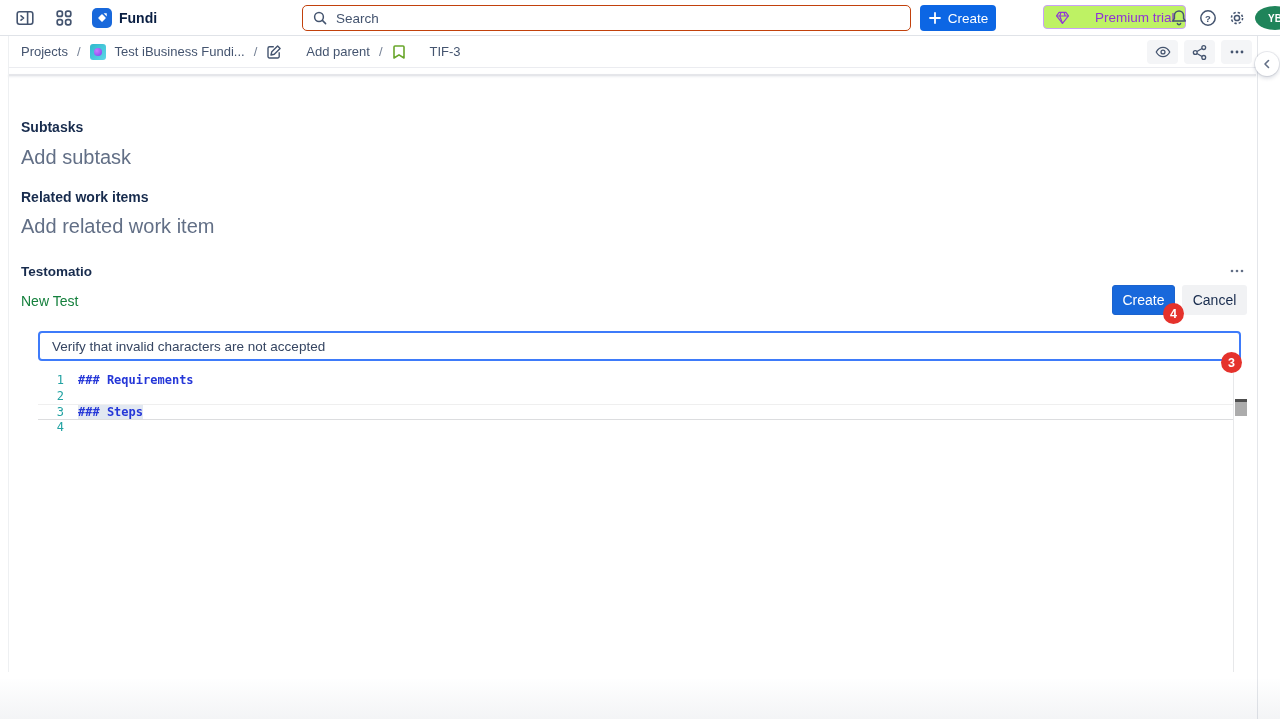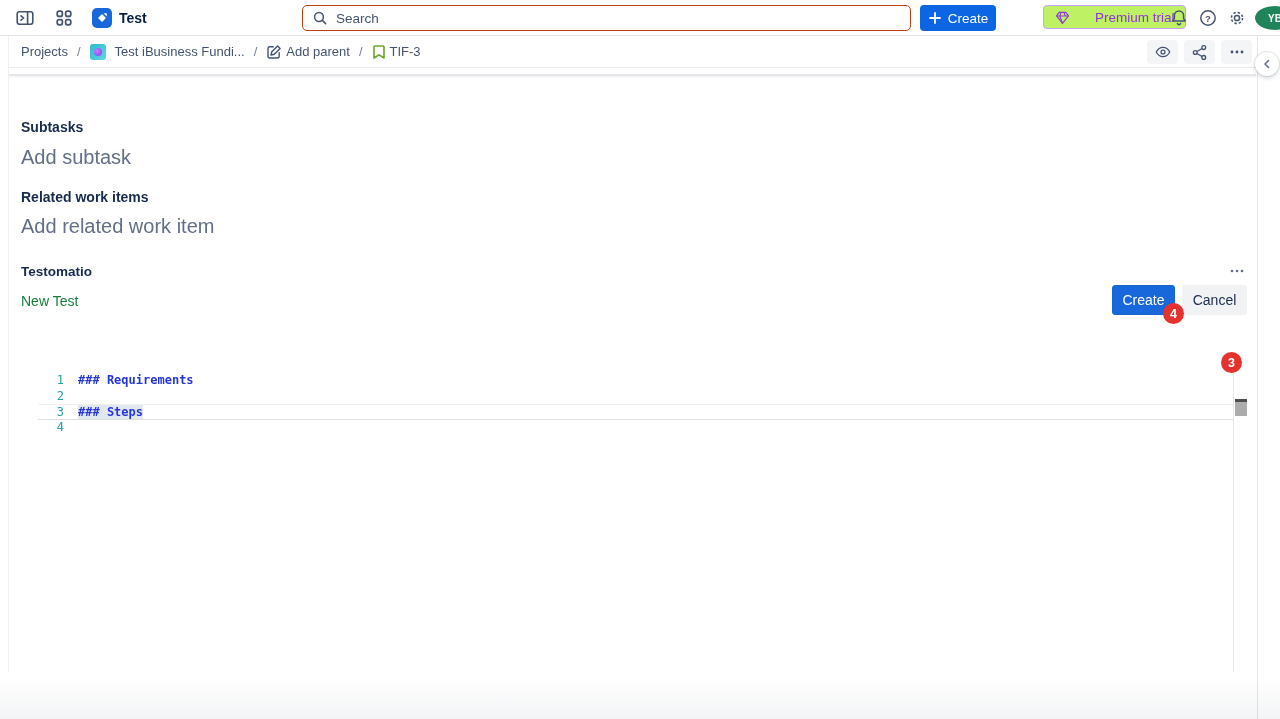--- a/index.html
+++ b/index.html
@@ -23,21 +23,21 @@
   .nav-ic{position:absolute;top:6px;width:24px;height:24px;display:flex;align-items:center;justify-content:center;background:transparent;border:none;padding:0;}
   .avatar{position:absolute;left:1255px;top:6px;width:40px;height:24px;border-radius:50%;background:#1F845A;color:#fff;font-size:10px;font-weight:bold;display:flex;align-items:center;justify-content:center;border:none;}
 
   
   .crumbrow{position:absolute;left:8px;top:36px;width:1248px;height:31px;}
   .crumbs{position:absolute;left:13px;top:0;height:31px;display:flex;align-items:center;gap:9px;font-size:13px;color:#44546F;}
   .crumb-link{color:#44546F;text-decoration:none;}
   .crumb-sep{color:#758195;}
   .proj-avatar{width:16px;height:16px;border-radius:3px;background:linear-gradient(135deg,#2FB8CC,#5FD7E8);position:relative;}
   .proj-avatar::after{content:"";position:absolute;left:4px;top:4px;width:8px;height:8px;border-radius:50%;background:radial-gradient(circle at 35% 35%,#C77DFF,#7A3FF2);}
-  .crumb-btn{display:flex;align-items:center;gap:4px;background:none;border:none;color:#44546F;font-size:13px;padding:0;}
+  .crumb-btn{display:flex;align-items:center;gap:24px;background:none;border:none;color:#44546F;font-size:13px;padding:0;}
   .crumb-actions{position:absolute;top:4px;right:4px;display:flex;gap:6px;}
   .act-btn{width:31px;height:24px;border:none;border-radius:4px;background:#F4F5F7;display:flex;align-items:center;justify-content:center;}
   .divider1{position:absolute;left:8px;top:67px;width:1248px;height:1px;background:#EBECF0;}
   .divider2{position:absolute;left:8px;top:74px;width:1248px;height:2px;background:#E5E6EA;box-shadow:0 1px 2px rgba(9,30,66,0.08);}
   .left-edge{position:absolute;left:8px;top:36px;width:1px;height:636px;background:#EEF0F2;}
   .right-edge{position:absolute;left:1257px;top:36px;width:1px;height:683px;background:#E4E6EA;}
   .collapse-btn{position:absolute;left:1255px;top:52px;width:24px;height:24px;border-radius:50%;background:#fff;border:none;box-shadow:0 0 0 1px rgba(9,30,66,.08),0 2px 4px rgba(9,30,66,.18);display:flex;align-items:center;justify-content:center;}
 
   
   .sec-title{position:absolute;left:21px;font-size:14px;font-weight:bold;color:#172B4D;}
@@ -94,21 +94,21 @@
           </svg>
         </span>
       </button>
       <div class="jira-brand">
         <span class="jira-logo">
           <svg width="14" height="14" viewBox="0 0 20 20">
             <path d="M15 9.2 L10.8 5 a1.1 1.1 0 0 0 -1.6 0 L5 9.2 a1.1 1.1 0 0 0 0 1.6 L10 15.8 15 10.8 a1.1 1.1 0 0 0 0 -1.6 Z" fill="#fff"></path>
             <path d="M12.3 3.2 h4.5 v4.5 Z" fill="#fff"></path>
           </svg>
         </span>
-        <span class="jira-name">Test</span>
+        <span class="jira-name">Fundi</span>
       </div>
     </div>
 
     <div class="search-wrap">
       <span class="s-ic">
         <svg width="16" height="16" viewBox="0 0 16 16" fill="none" stroke="#44546F" stroke-width="1.5">
           <circle cx="7" cy="7" r="4.4"></circle>
           <line x1="10.4" y1="10.4" x2="13.6" y2="13.6" stroke-linecap="round"></line>
         </svg>
       </span>
@@ -252,20 +252,21 @@
     </span>
   </button>
 
   <div class="tm-newtest">New Test</div>
 
   <button class="tm-create">Create</button>
   <button class="tm-cancel">Cancel</button>
   <div class="badge badge-create">4</div>
   <div class="badge badge-input">3</div>
 
+  <input class="tm-input" value="Verify that invalid characters are not accepted" style="">
 
   <div class="editor">
     <div class="code-line">
       <span class="gutter">1</span>
       <span class="code-text">### Requirements</span>
     </div>
     <div class="code-line">
       <span class="gutter">2</span>
       <span class="code-text"></span>
     </div>

